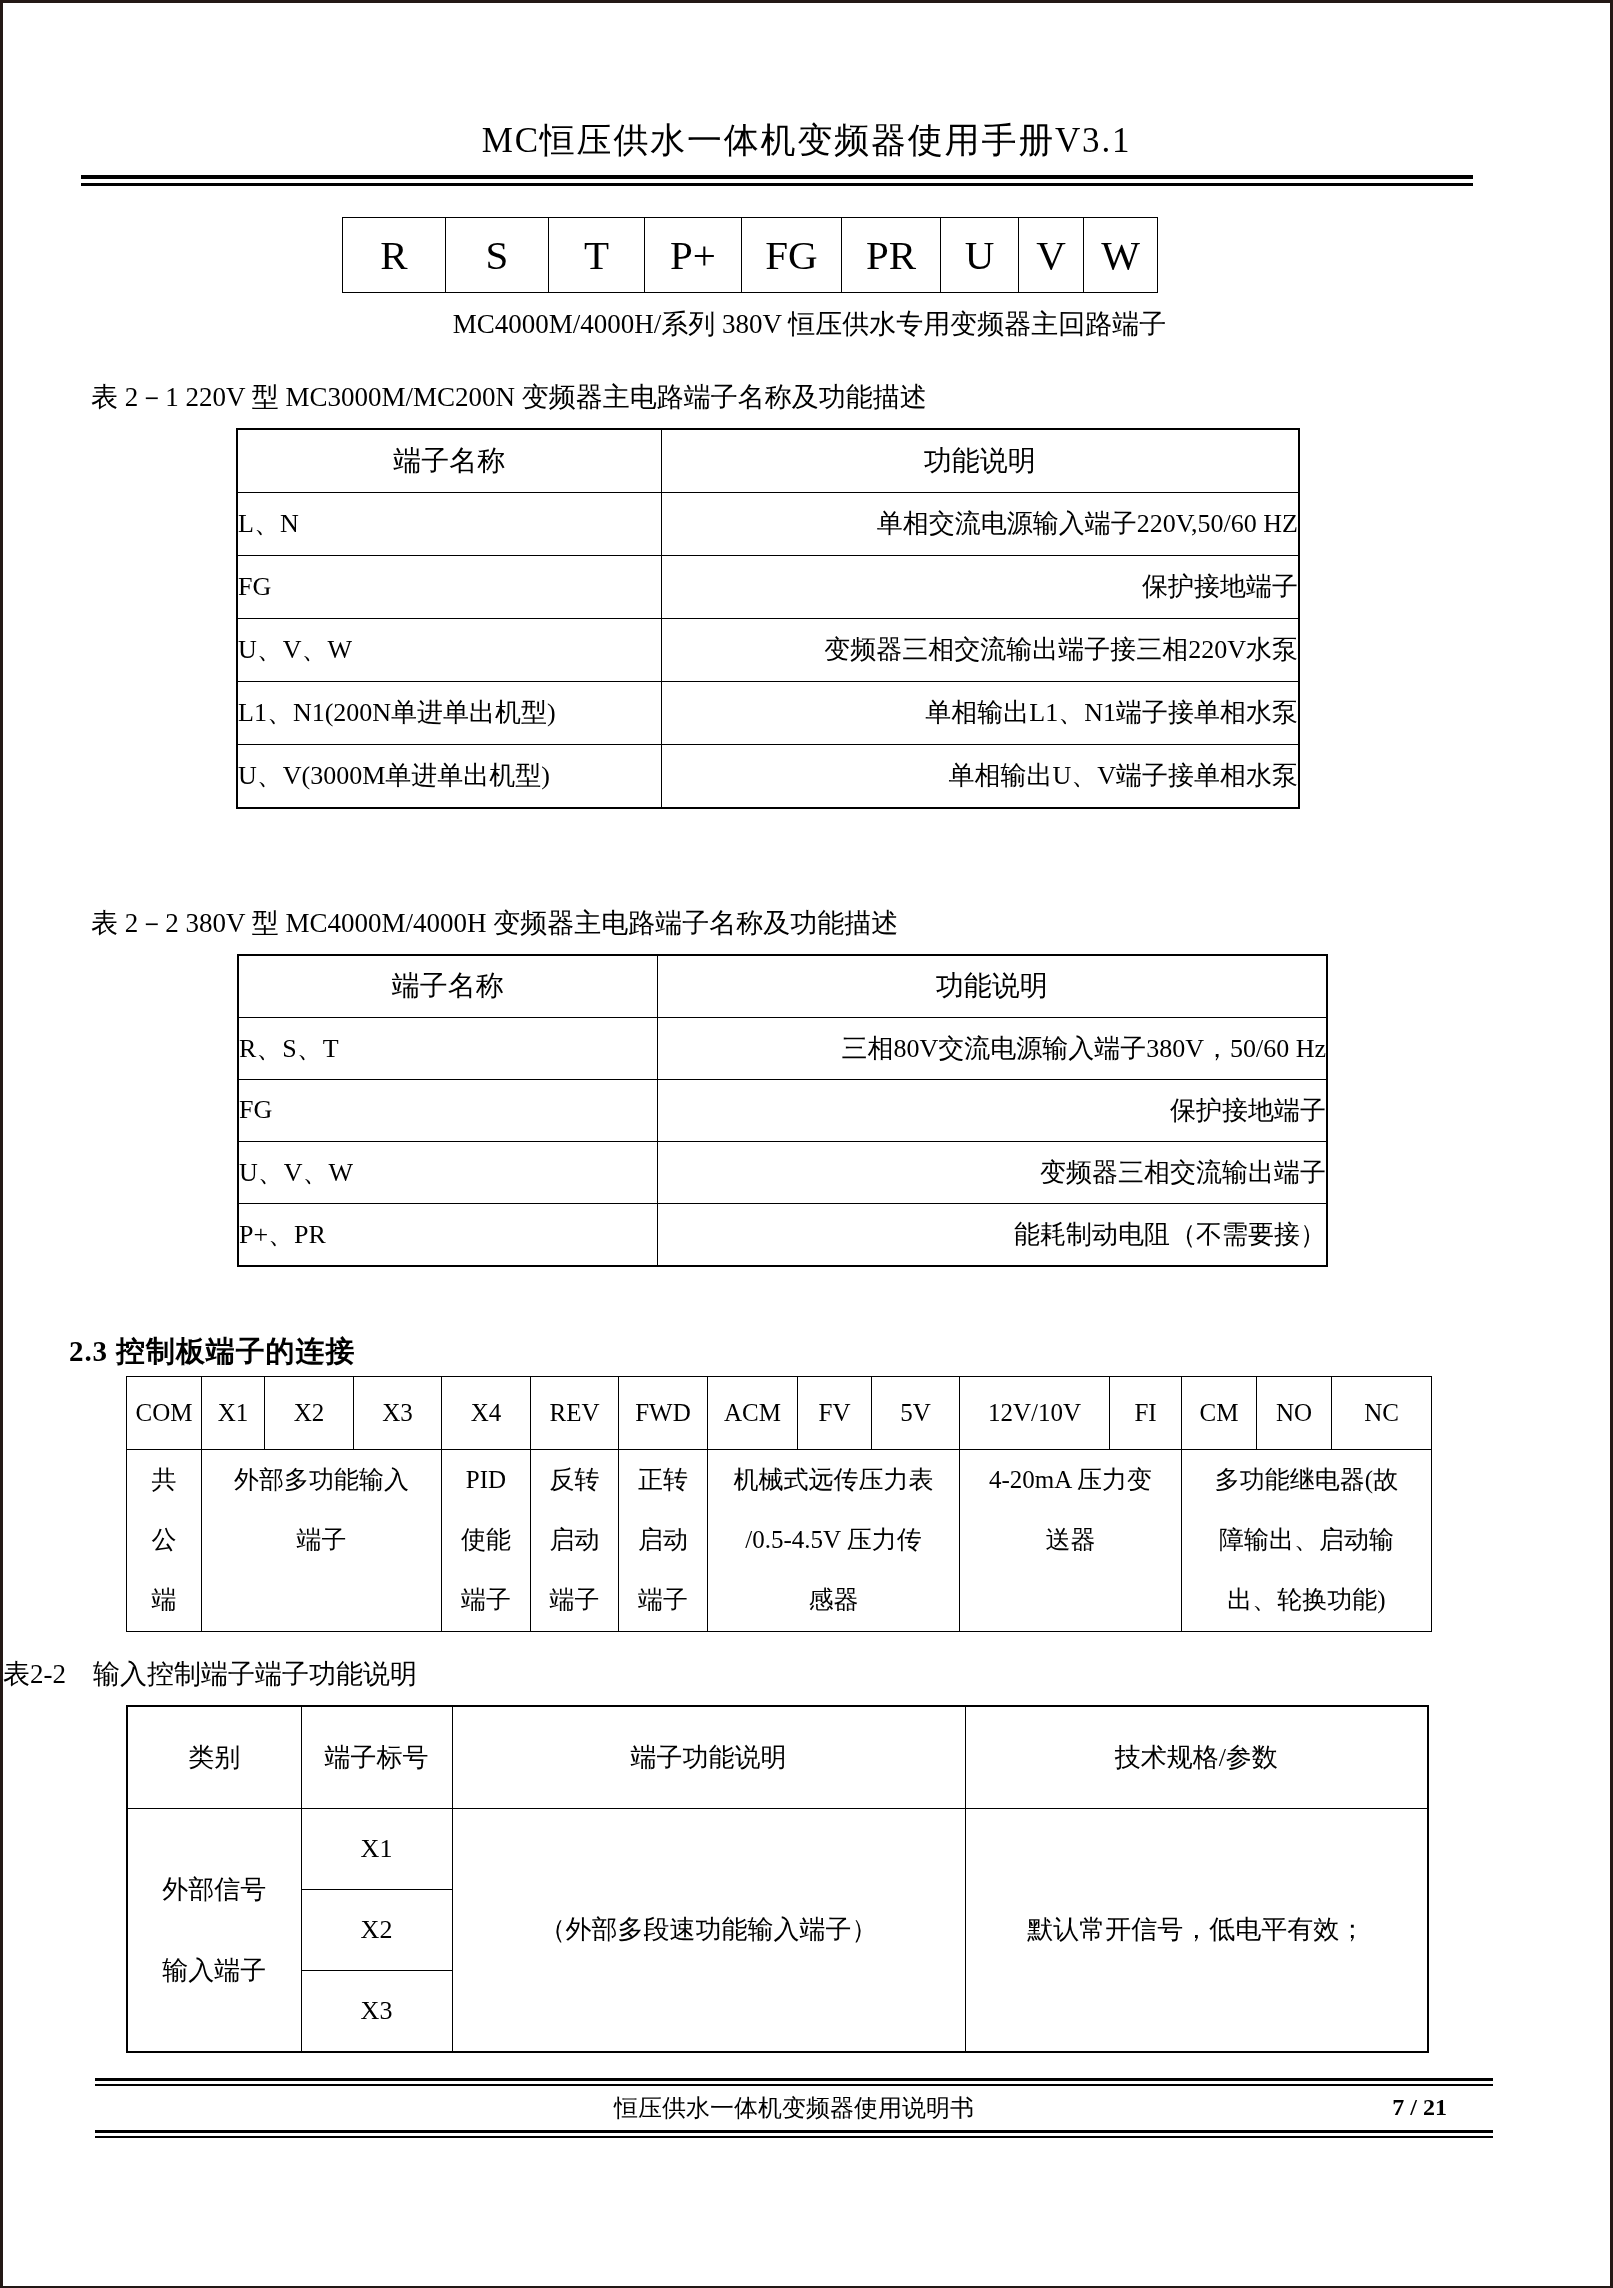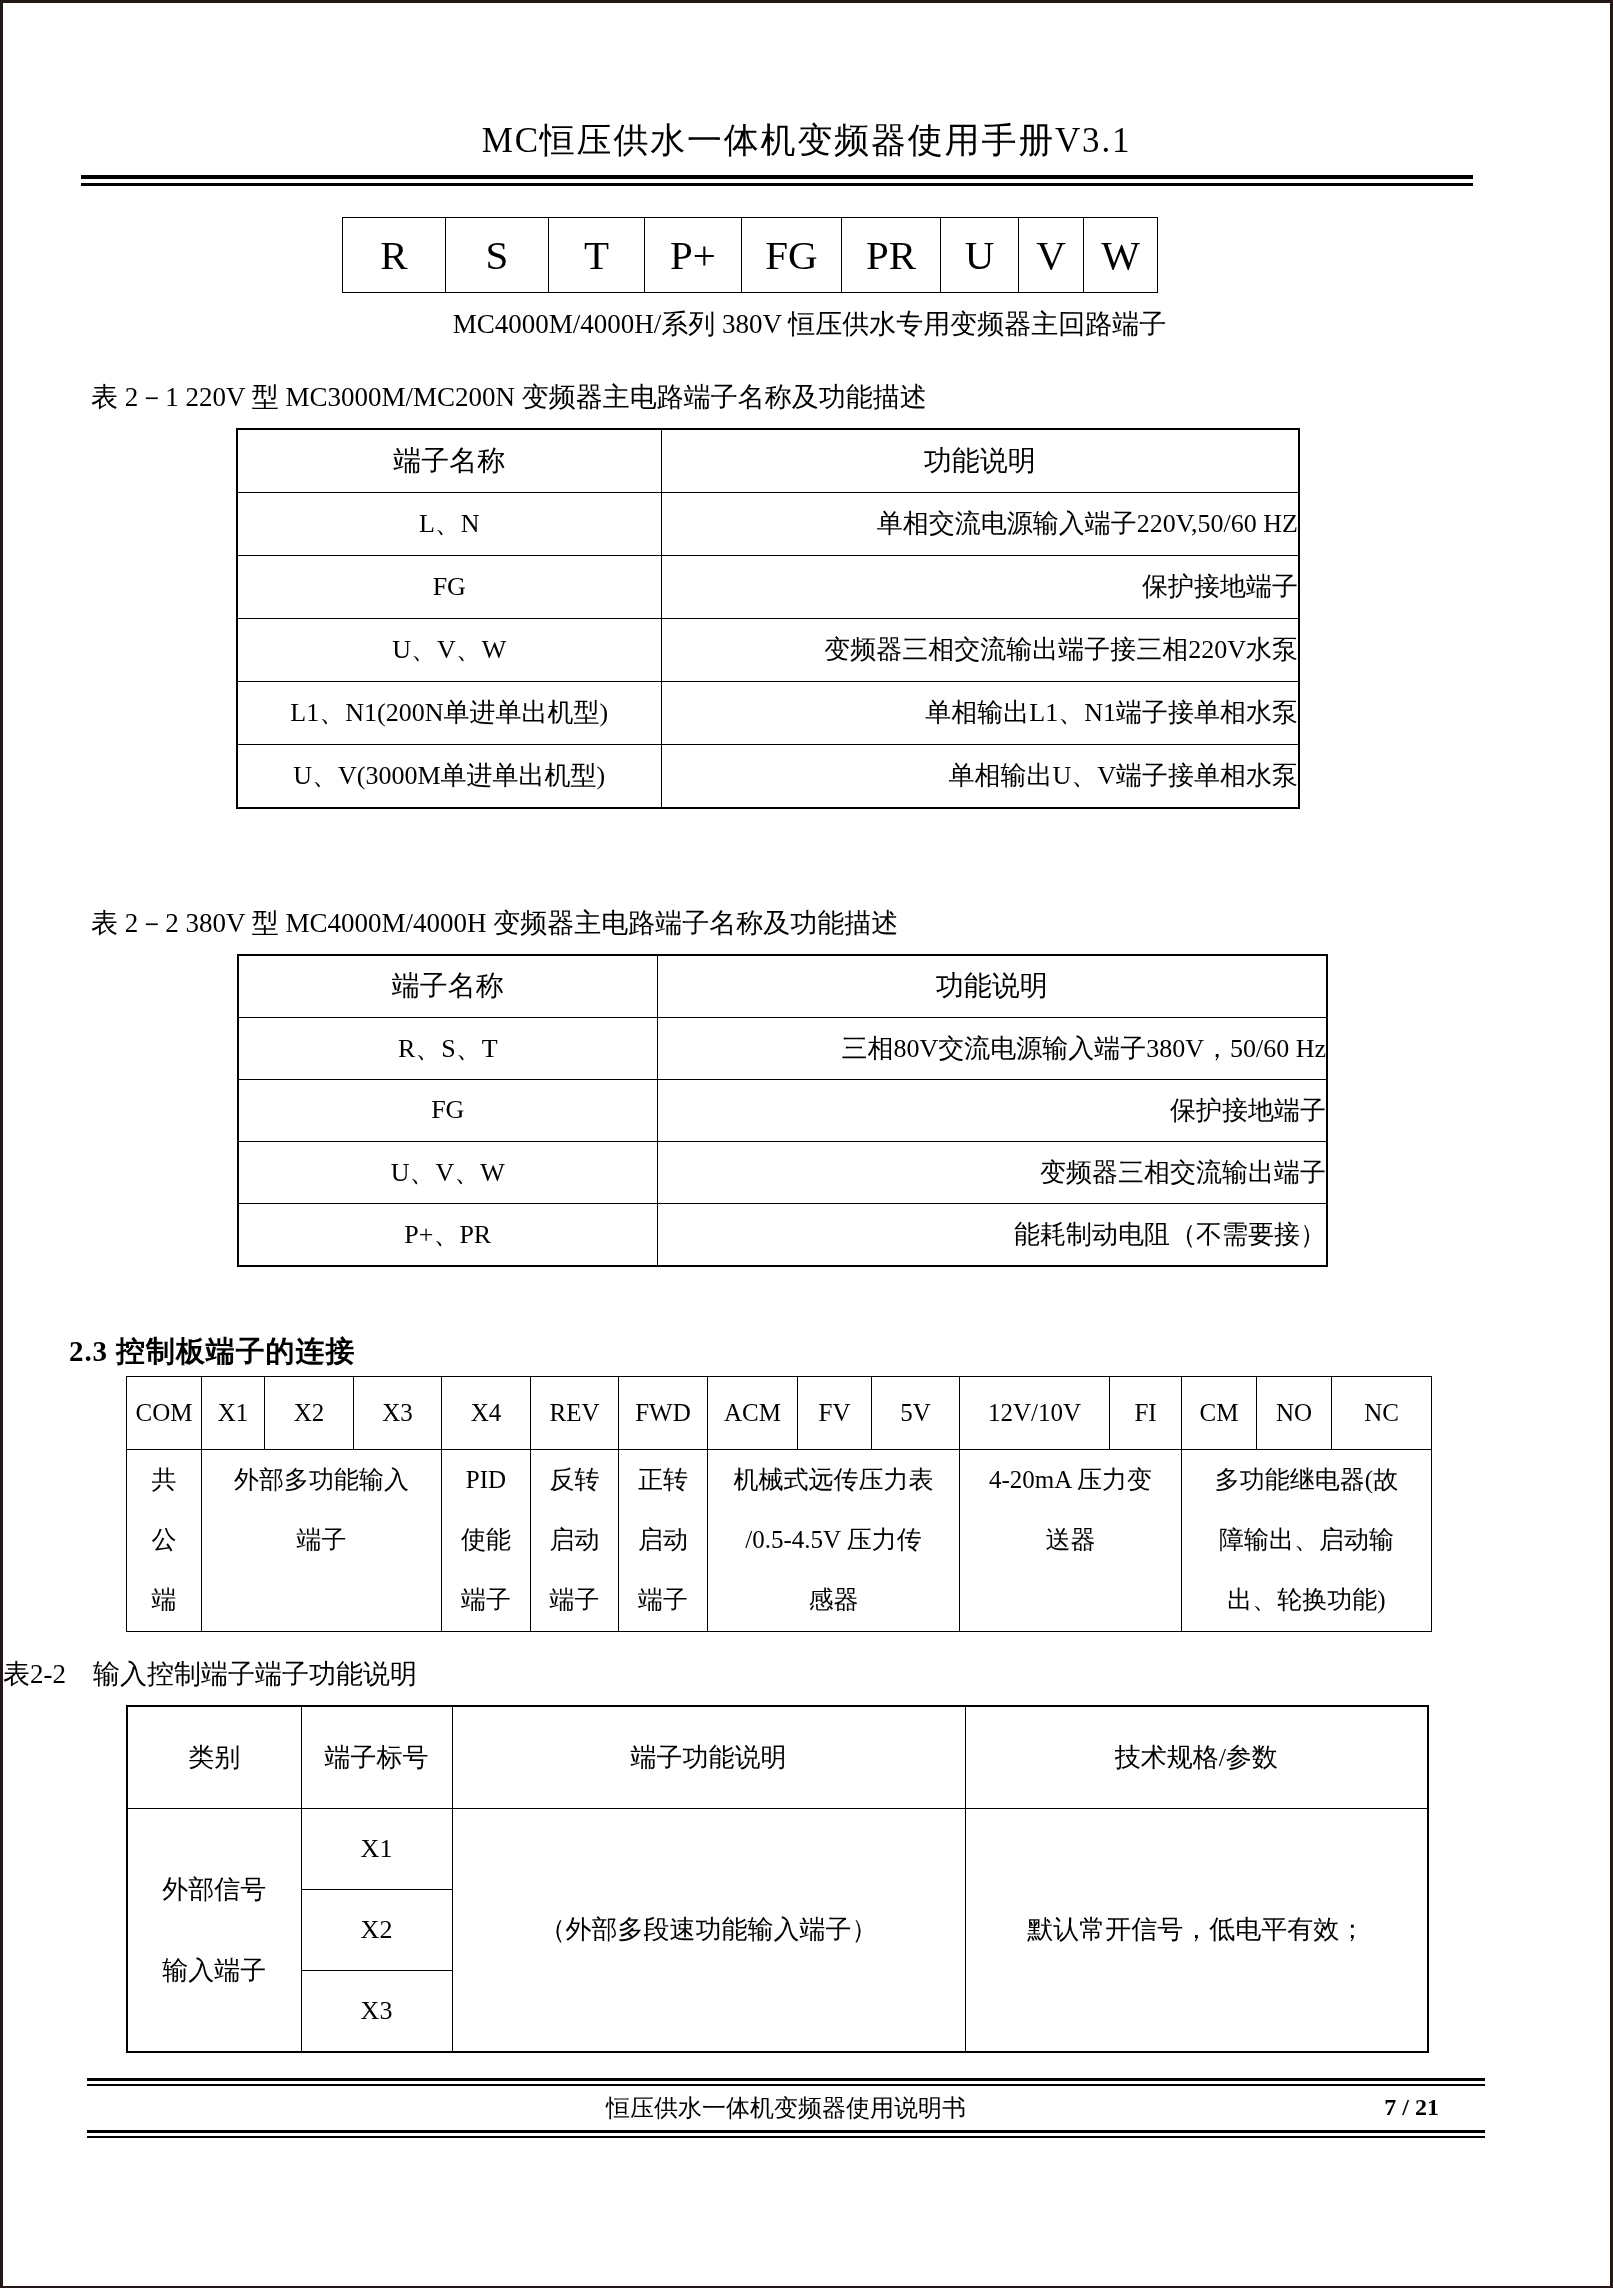--- a/index.html
+++ b/index.html
@@ -66,21 +66,21 @@
   .t21{margin:13px 0 0 233px;width:1061px;}
   .t22{margin:13px 0 0 234px;width:1089px;}
   .mc-table td{
     border:1.8px solid #000;
     font-size:26px;
     padding:0;
     vertical-align:middle;
   }
   .t21 td{height:62px;}
   .t22 td{height:61px;}
-  .mc-table td.c-name{text-align:center;}
+  .mc-table td.c-name{text-align:left;}
   .mc-table td.c-desc{text-align:right;padding-left:23px;}
   .mc-table td.c-head{text-align:center;font-size:28px;}
   
   .sec-heading{
     margin:65px 0 0 66px;
     font-size:29px;
     font-weight:bold;
     letter-spacing:0.9px;
   }
   .sec-sub{
@@ -125,21 +125,21 @@
     vertical-align:middle;
     text-align:center;
   }
   .fn-table tr.fn-head td{height:87px;}
   .fn-table tr.fn-row td{height:66px;}
   .fn-cat div{line-height:81px;}
   .fn-desc,.fn-spec{text-align:left;padding-left:23px;}
   
   .page-footer{
     position:absolute;
-    left:84px;
+    left:92px;
     top:2075px;
     width:1398px;
   }
   .footer-rule{
     height:2.8px;
     border-top:3.7px solid #000;
     border-bottom:2.8px solid #000;
   }
   .footer-line{
     position:relative;

